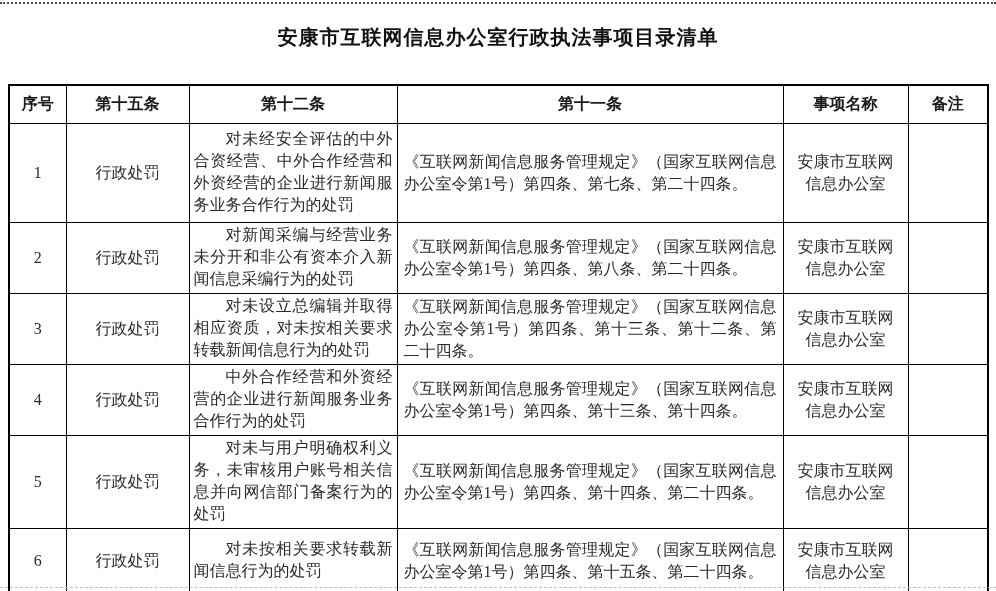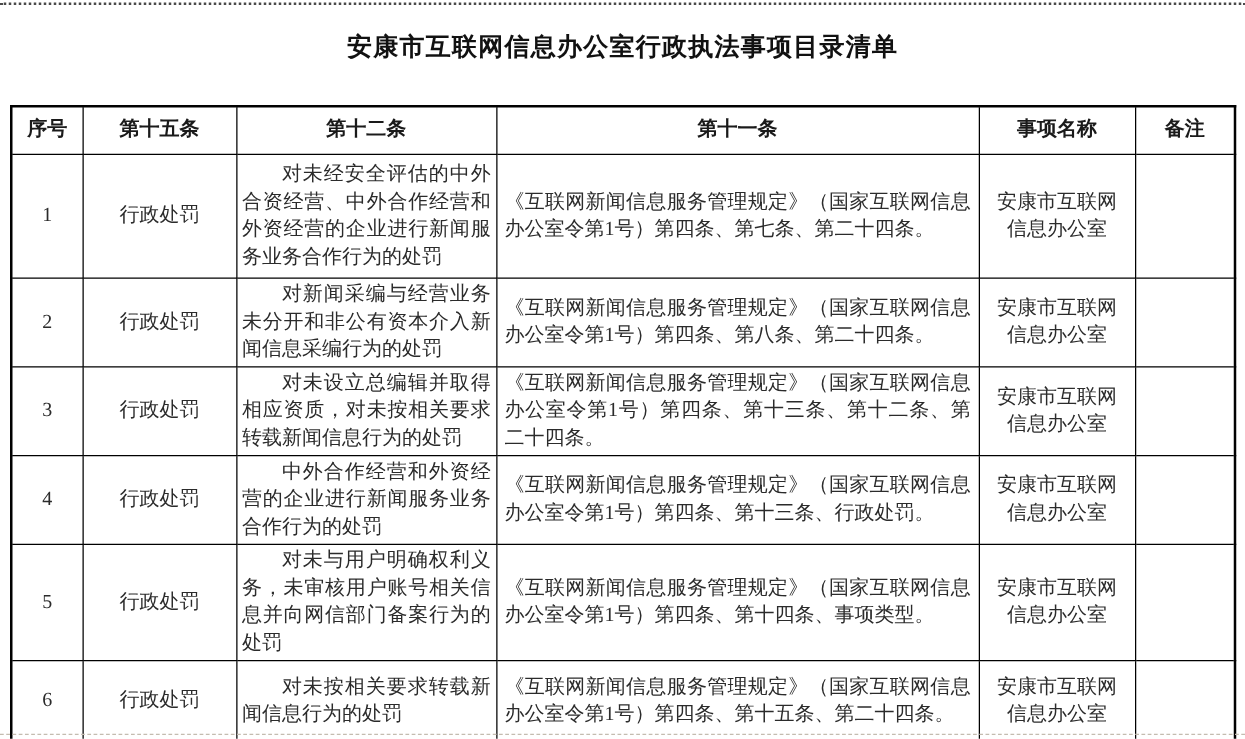--- a/index.html
+++ b/index.html
@@ -135,30 +135,30 @@
     <td class="c-name">对未设立总编辑并取得相应资质，对未按相关要求转载新闻信息行为的处罚</td>
     <td class="c-basis">《互联网新闻信息服务管理规定》（国家互联网信息办公室令第1号）第四条、第十三条、第十二条、第二十四条。</td>
     <td class="c-authority">安康市互联网信息办公室</td>
     <td class="c-remark"></td>
   </tr>
 
   <tr>
     <td class="c-no">4</td>
     <td class="c-type">行政处罚</td>
     <td class="c-name">中外合作经营和外资经营的企业进行新闻服务业务合作行为的处罚</td>
-    <td class="c-basis">《互联网新闻信息服务管理规定》（国家互联网信息办公室令第1号）第四条、第十三条、行政处罚。</td>
+    <td class="c-basis">《互联网新闻信息服务管理规定》（国家互联网信息办公室令第1号）第四条、第十三条、第十四条。</td>
     <td class="c-authority">安康市互联网信息办公室</td>
     <td class="c-remark"></td>
   </tr>
 
   <tr>
     <td class="c-no">5</td>
     <td class="c-type">行政处罚</td>
     <td class="c-name">对未与用户明确权利义务，未审核用户账号相关信息并向网信部门备案行为的处罚</td>
-    <td class="c-basis">《互联网新闻信息服务管理规定》（国家互联网信息办公室令第1号）第四条、第十四条、事项类型。</td>
+    <td class="c-basis">《互联网新闻信息服务管理规定》（国家互联网信息办公室令第1号）第四条、第十四条、第二十四条。</td>
     <td class="c-authority">安康市互联网信息办公室</td>
     <td class="c-remark"></td>
   </tr>
 
   <tr>
     <td class="c-no">6</td>
     <td class="c-type">行政处罚</td>
     <td class="c-name">对未按相关要求转载新闻信息行为的处罚</td>
     <td class="c-basis">《互联网新闻信息服务管理规定》（国家互联网信息办公室令第1号）第四条、第十五条、第二十四条。</td>
     <td class="c-authority">安康市互联网信息办公室</td>

